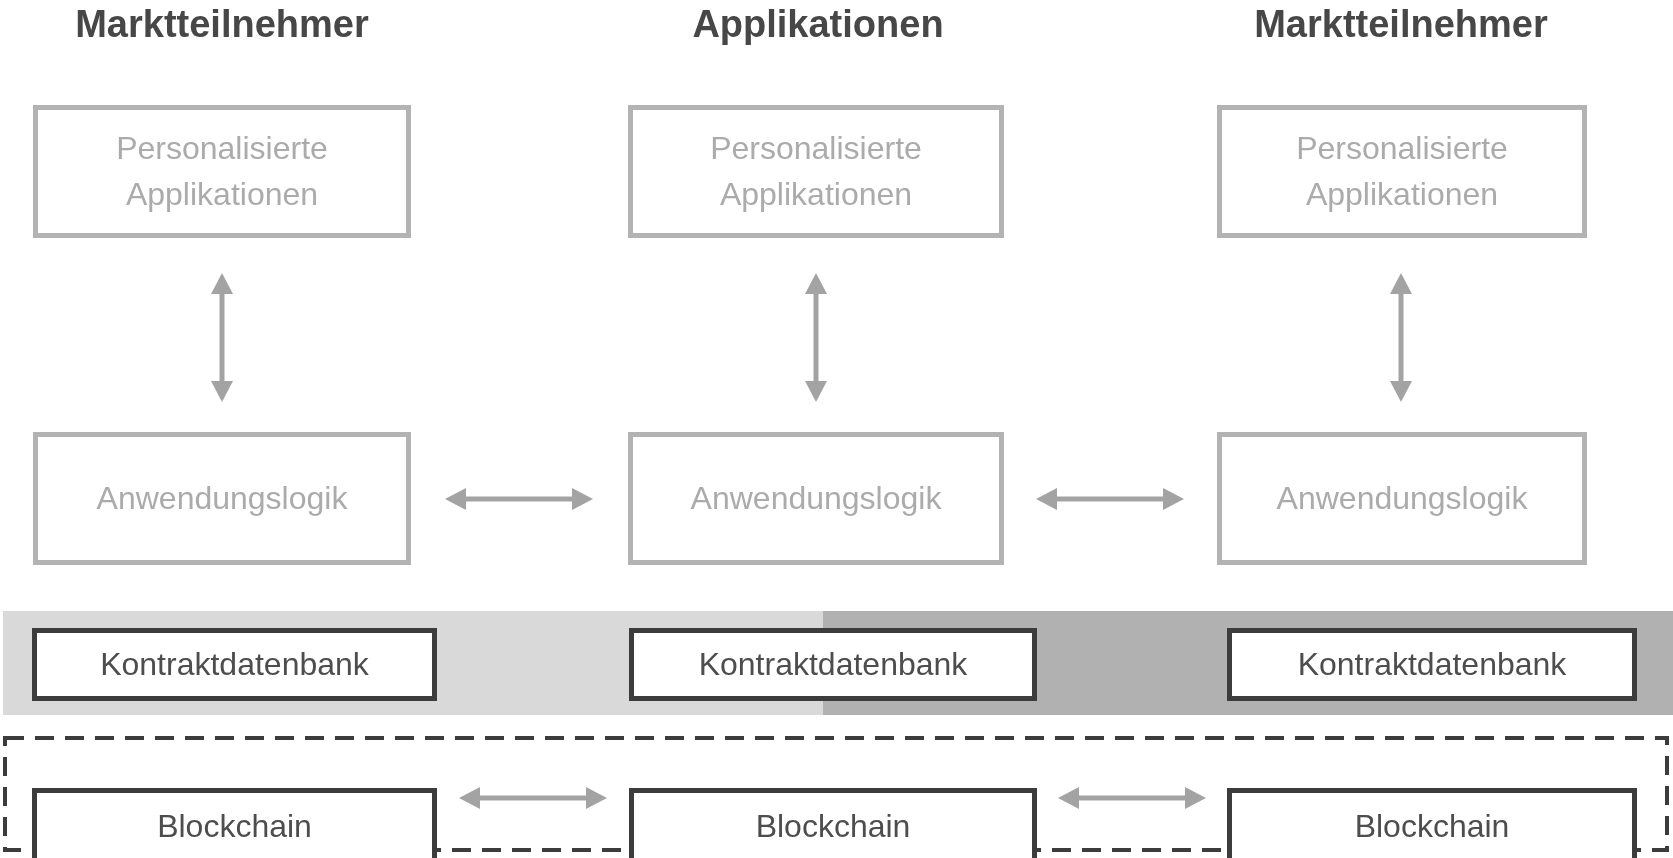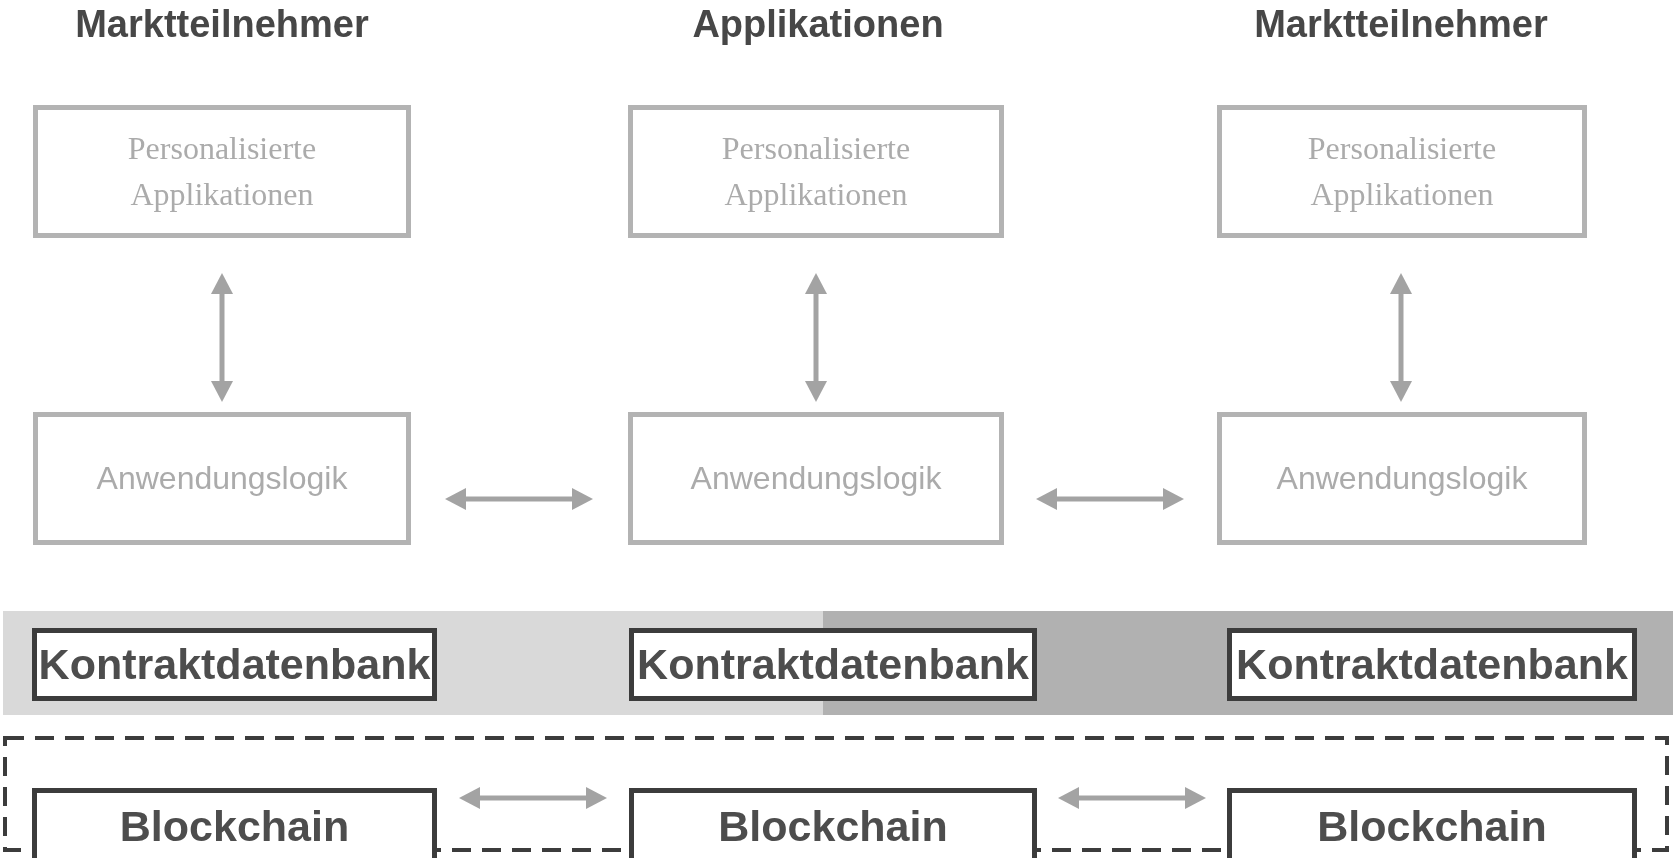--- a/index.html
+++ b/index.html
@@ -52,25 +52,25 @@
   .box.light{
     border:5px solid var(--light-border);
     color:var(--light-text);
     font-size:32px;
     line-height:1.42;
     font-weight:400;
   }
   .box.dark{
     border:5px solid var(--dark-border);
     color:var(--dark-text);
-    font-size:43px;
-    font-weight:700;
+    font-size:32px;
+    font-weight:400;
   }
-  .row-app{top:105px;height:133px;font-family:Liberation Serif, serif;}
-  .row-logic{top:412px;height:133px;text-align:center;}
+  .row-app{top:105px;height:133px;}
+  .row-logic{top:432px;height:133px;text-align:center;}
   .row-contract{top:628px;height:73px;}
   .row-chain{top:788px;height:76px;}
 
   .c1t{left:33px;width:378px;}
   .c2t{left:628px;width:376px;}
   .c3t{left:1217px;width:370px;}
   .c1b{left:32px;width:405px;}
   .c2b{left:629px;width:408px;}
   .c3b{left:1227px;width:410px;}
 

